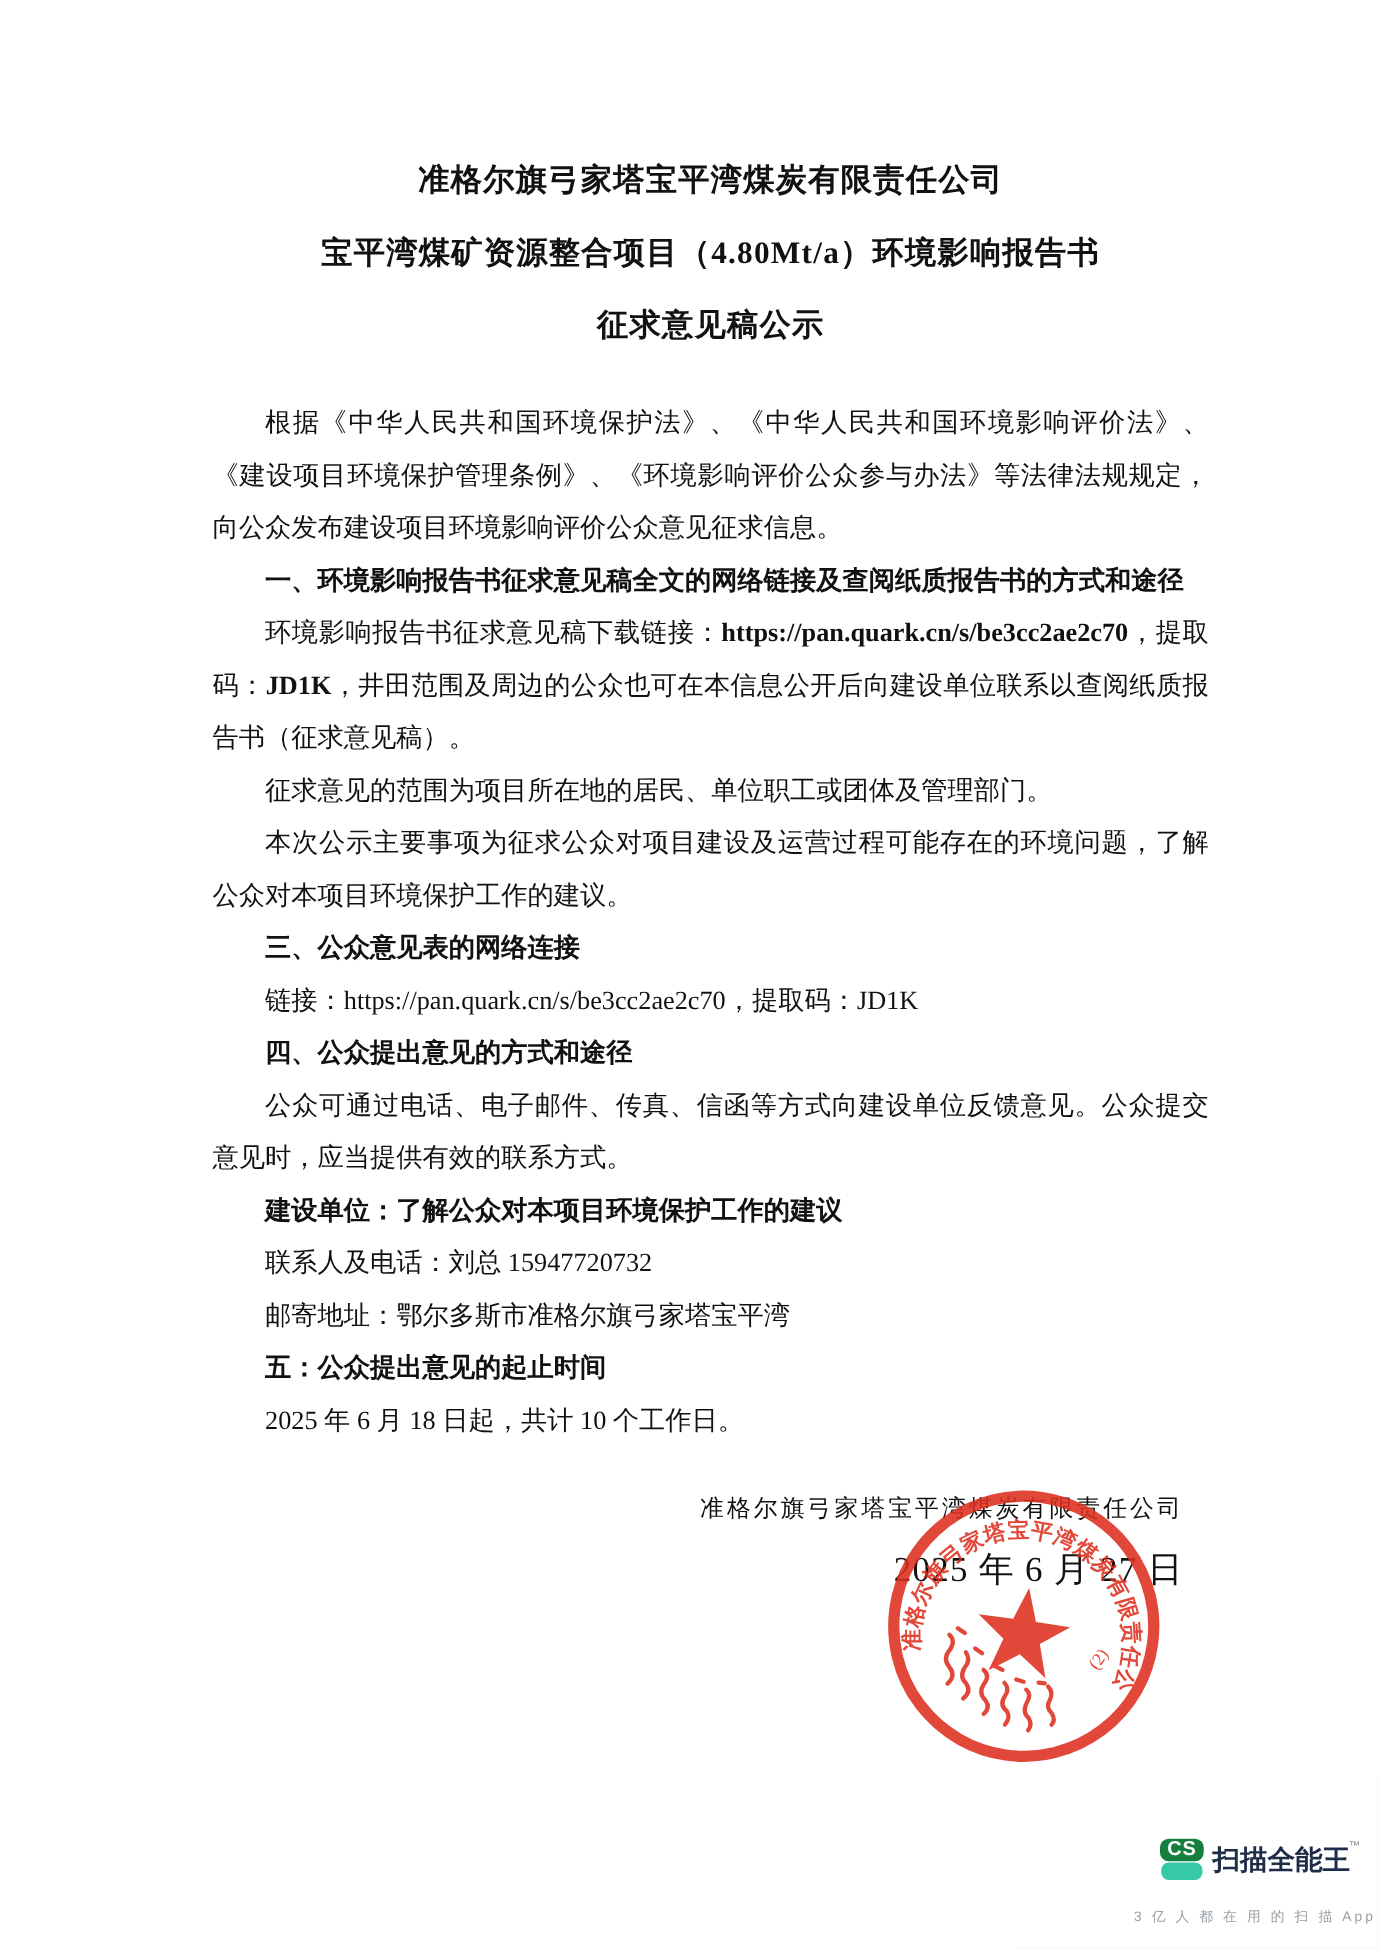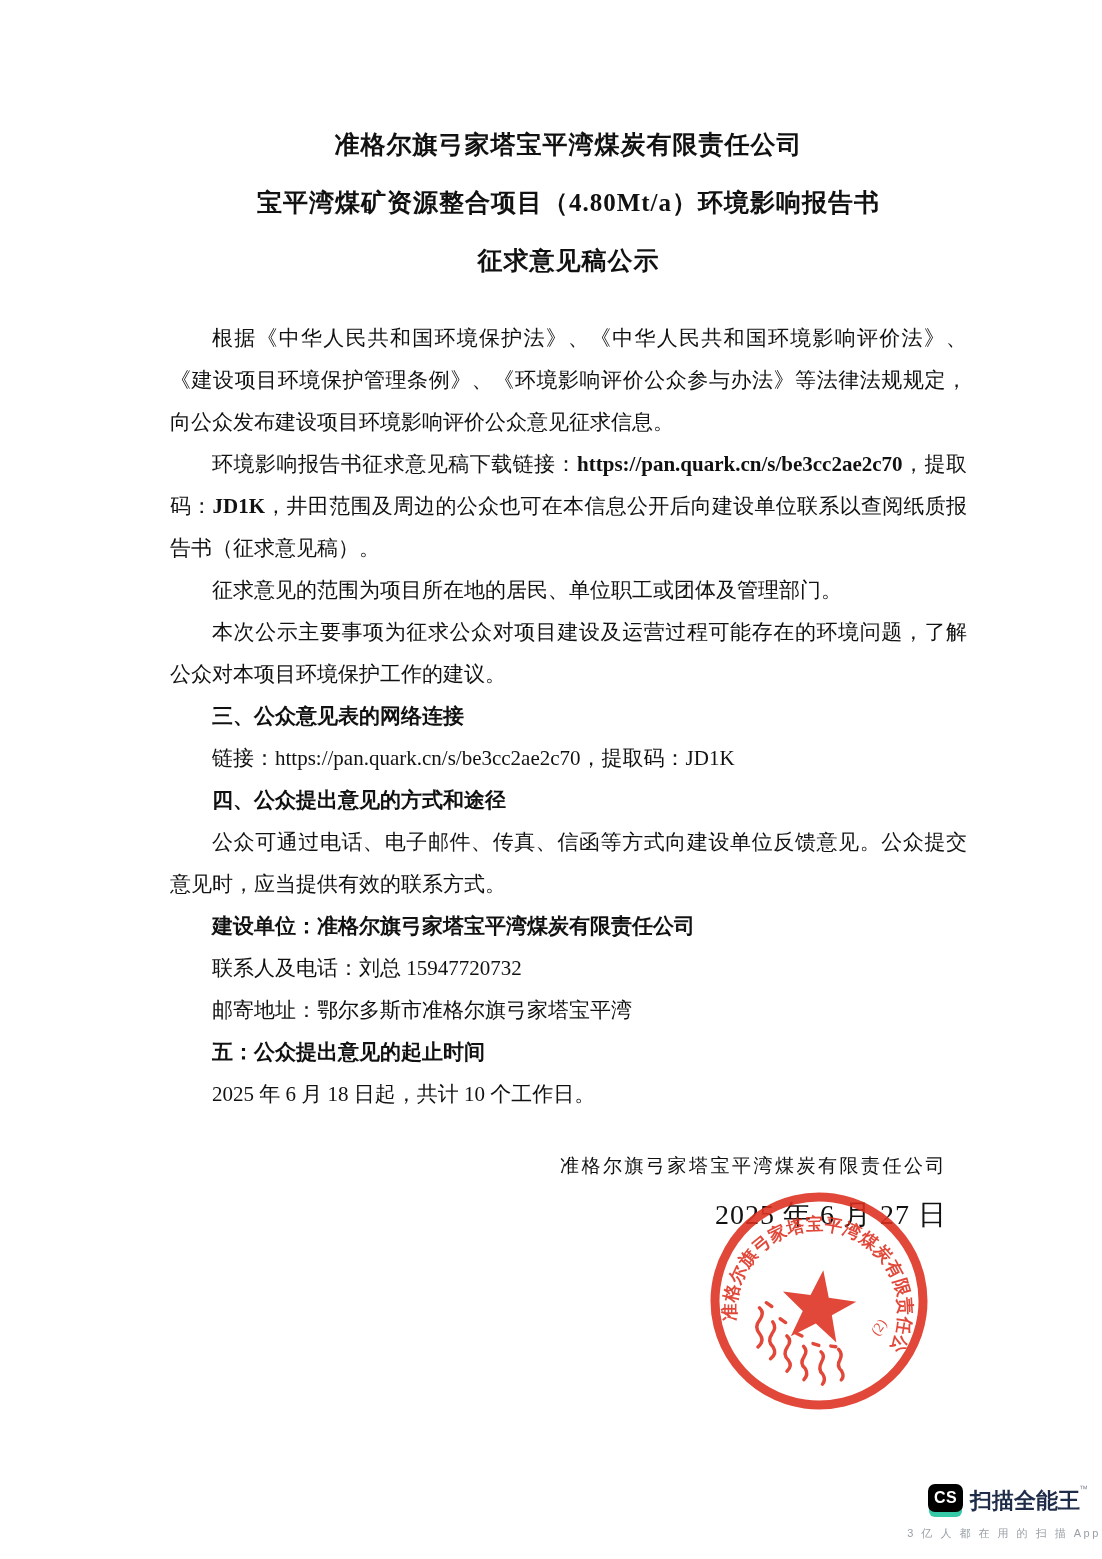--- a/index.html
+++ b/index.html
@@ -31,61 +31,62 @@
   }
   .wm-row { display:flex; align-items:center; gap:7px; }
   .wm-icon {
     position:relative; width:35px; height:33px;
   }
   .wm-icon .teal {
     position:absolute; left:1px; right:1px; bottom:0; height:14px;
     background:#35c9a8; border-radius:6px;
   }
   .wm-icon .navy {
-    position:absolute; left:0; right:0; top:0; height:28px;
-    background:#000000; border-radius:7px;
+    position:absolute; left:0; right:0; top:0; height:18px;
+    background:#15803d; border-radius:7px;
     display:flex; align-items:center; justify-content:center;
     color:#ffffff; font-family:"Liberation Sans","DejaVu Sans",sans-serif;
     font-weight:bold; font-size:16px; letter-spacing:0.5px;
   }
   .wm-name {
     color:#1e2c47; font-family:"Liberation Sans","DejaVu Sans",sans-serif;
     font-size:22px; font-weight:bold; position:relative;
   }
   .wm-tm { position:absolute; top:-2px; right:-8px; font-size:9px; color:#8a8f99; font-weight:normal; }
   .wm-tagline {
-    margin-top:9px; color:#9aa0a6; font-family:"Liberation Sans","DejaVu Sans",sans-serif;
+    margin-top:22px; color:#9aa0a6; font-family:"Liberation Sans","DejaVu Sans",sans-serif;
     font-size:11px; letter-spacing:2.5px; white-space:nowrap;
   }
 </style>
 </head>
 <body>
 
 <div class="page">
 
   <div class="doc">
     <div class="title">准格尔旗弓家塔宝平湾煤炭有限责任公司</div>
     <div class="title">宝平湾煤矿资源整合项目（4.80Mt/a）环境影响报告书</div>
     <div class="title title-last">征求意见稿公示</div>
 
     <div class="body-text">
       <p>根据《中华人民共和国环境保护法》、《中华人民共和国环境影响评价法》、《建设项目环境保护管理条例》、《环境影响评价公众参与办法》等法律法规规定，向公众发布建设项目环境影响评价公众意见征求信息。</p>
 
+      <p class="heading">一、环境影响报告书征求意见稿全文的网络链接及查阅纸质报告书的方式和途径</p>
       <p><span>环境影响报告书征求意见稿下载链接：</span><span class="b">https://pan.quark.cn/s/be3cc2ae2c70</span><span>，提取码：</span><span class="b">JD1K</span><span>，井田范围及周边的公众也可在本信息公开后向建设单位联系以查阅纸质报告书（征求意见稿）。</span></p>
 
       <p>征求意见的范围为项目所在地的居民、单位职工或团体及管理部门。</p>
       <p>本次公示主要事项为征求公众对项目建设及运营过程可能存在的环境问题，了解公众对本项目环境保护工作的建议。</p>
 
       <p class="heading">三、公众意见表的网络连接</p>
       <p>链接：https://pan.quark.cn/s/be3cc2ae2c70，提取码：JD1K</p>
 
       <p class="heading">四、公众提出意见的方式和途径</p>
       <p>公众可通过电话、电子邮件、传真、信函等方式向建设单位反馈意见。公众提交意见时，应当提供有效的联系方式。</p>
 
-      <p class="heading">建设单位：准格尔旗弓家塔宝平湾煤炭有限责任公司</p>
+      <p class="heading">建设单位：了解公众对本项目环境保护工作的建议</p>
       <p>联系人及电话：刘总  15947720732</p>
       <p>邮寄地址：鄂尔多斯市准格尔旗弓家塔宝平湾</p>
 
       <p class="heading">五：公众提出意见的起止时间</p>
       <p>2025 年 6 月 18 日起，共计 10 个工作日。</p>
     </div>
 
     <div class="signature-block">
       <div class="sig-company">准格尔旗弓家塔宝平湾煤炭有限责任公司</div>
       <div class="sig-date">2025 年 6 月 27 日</div>

